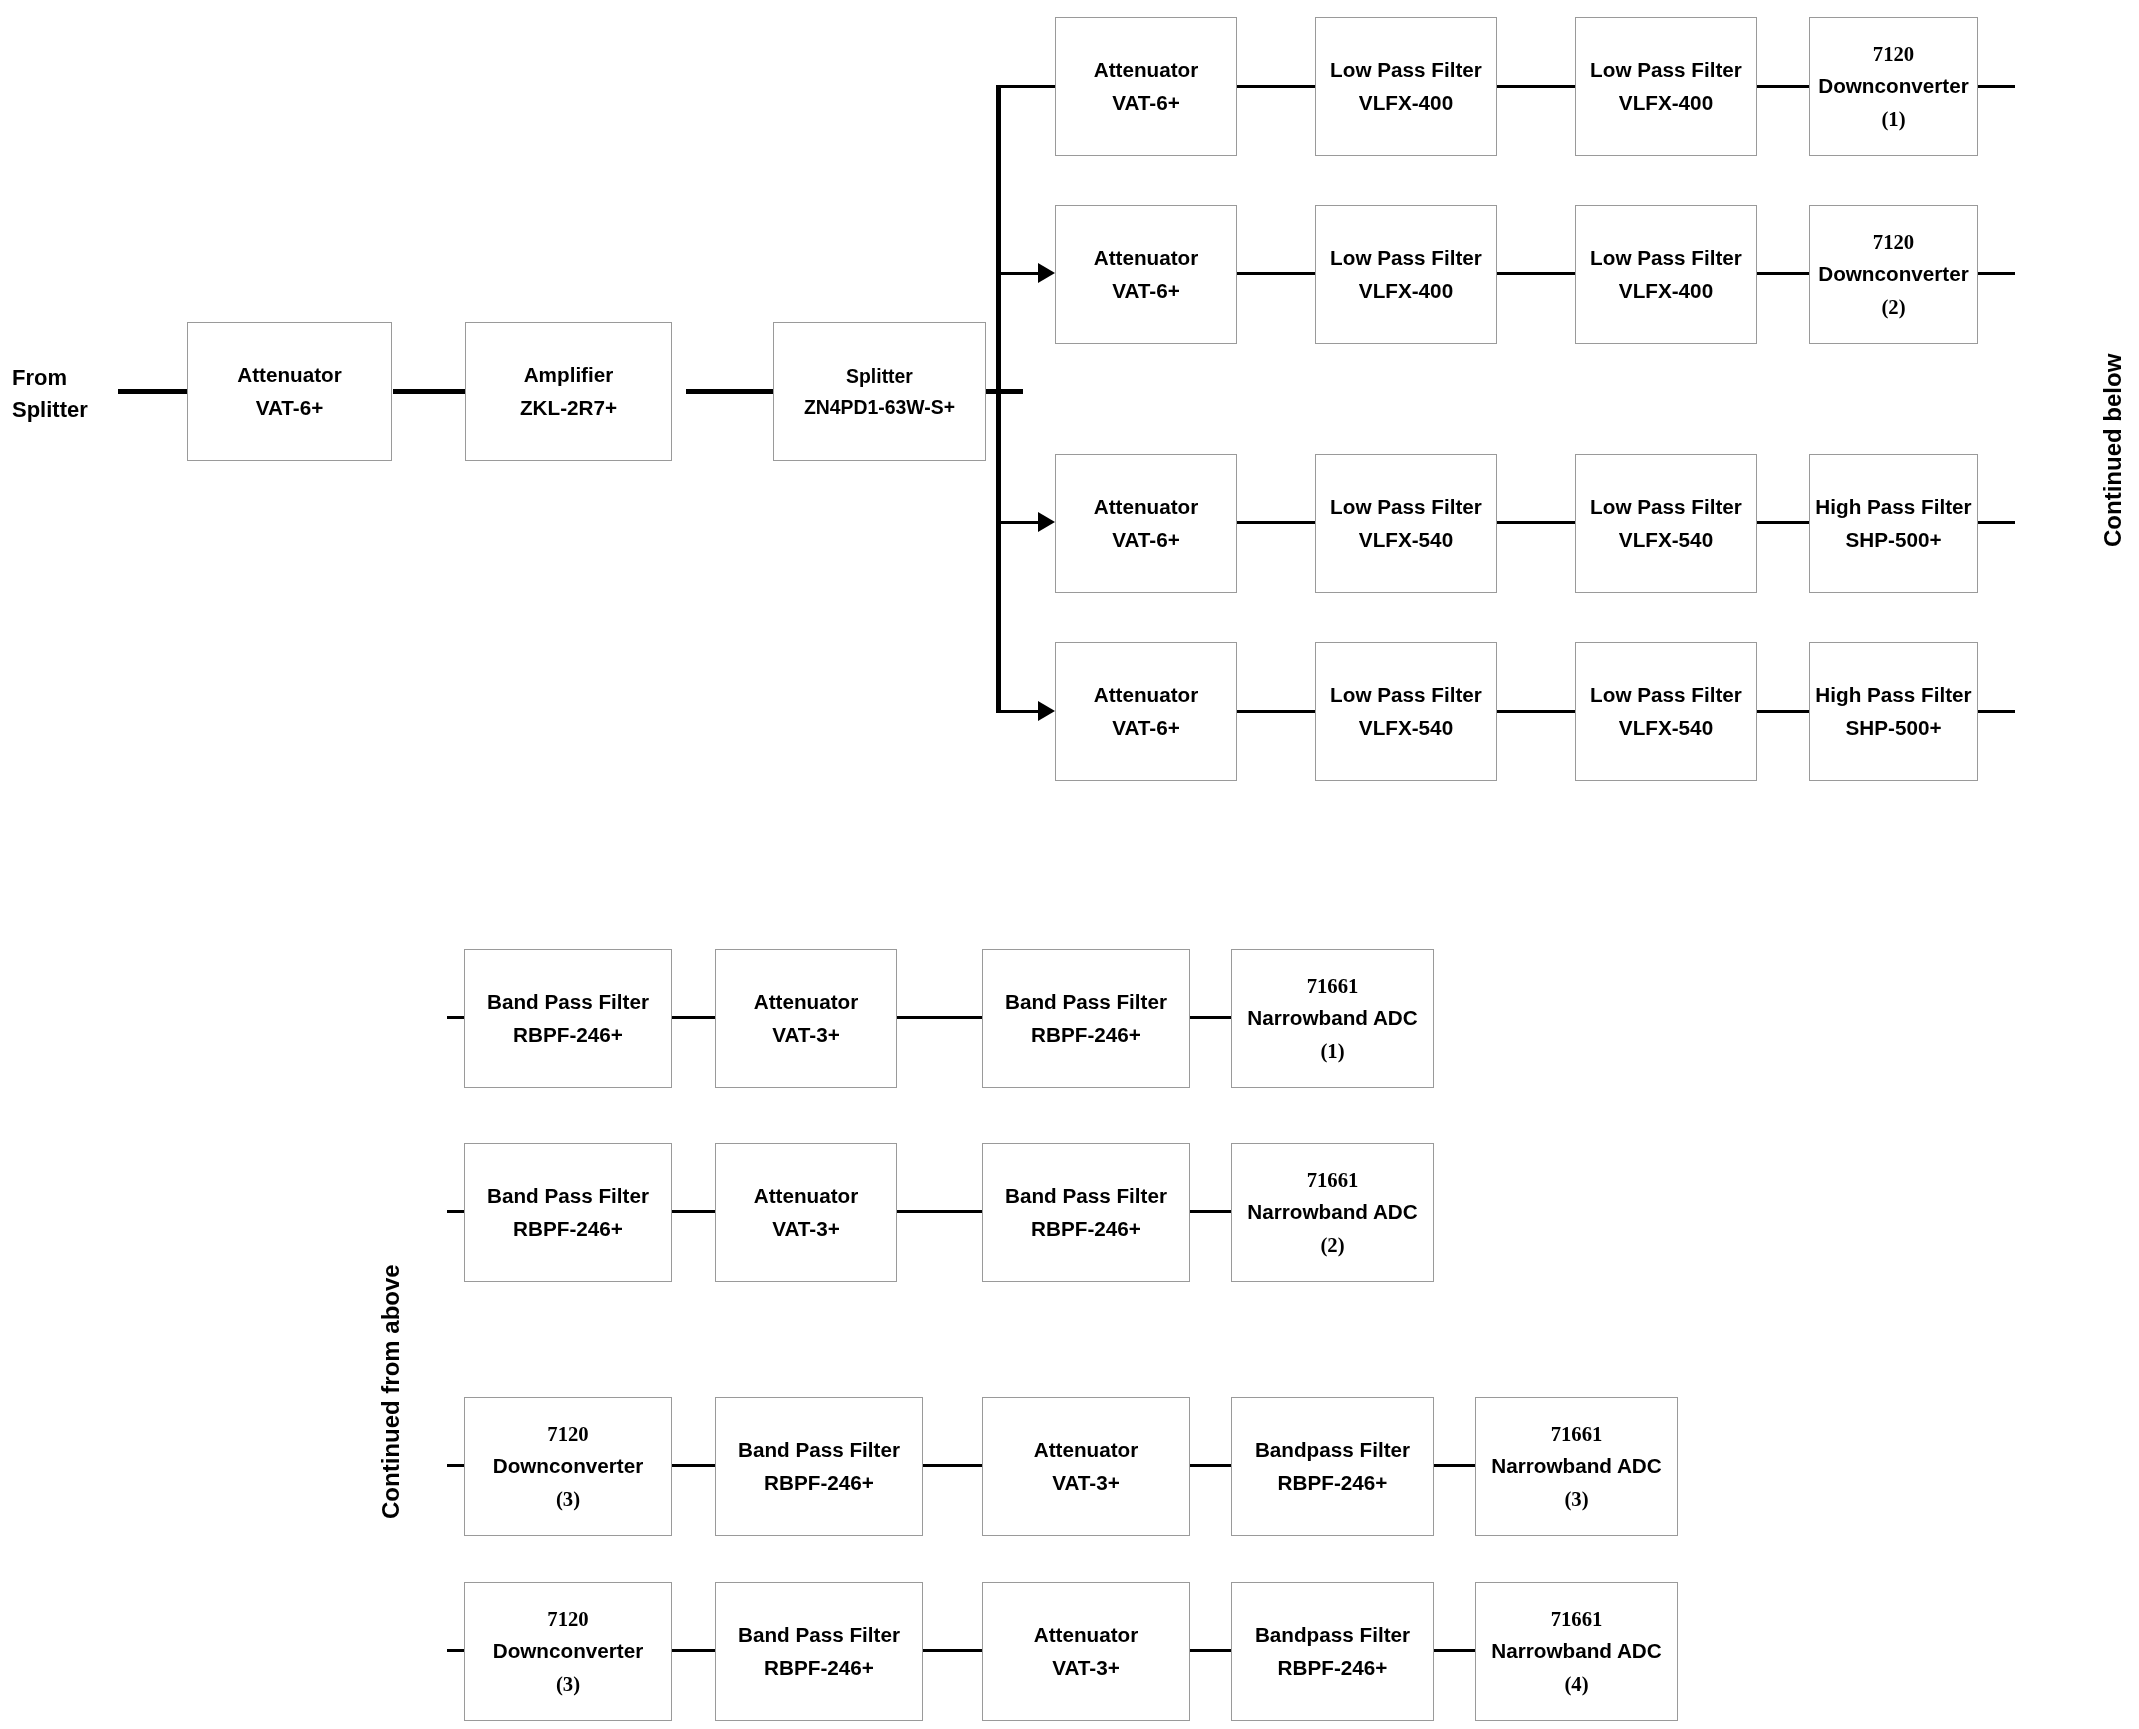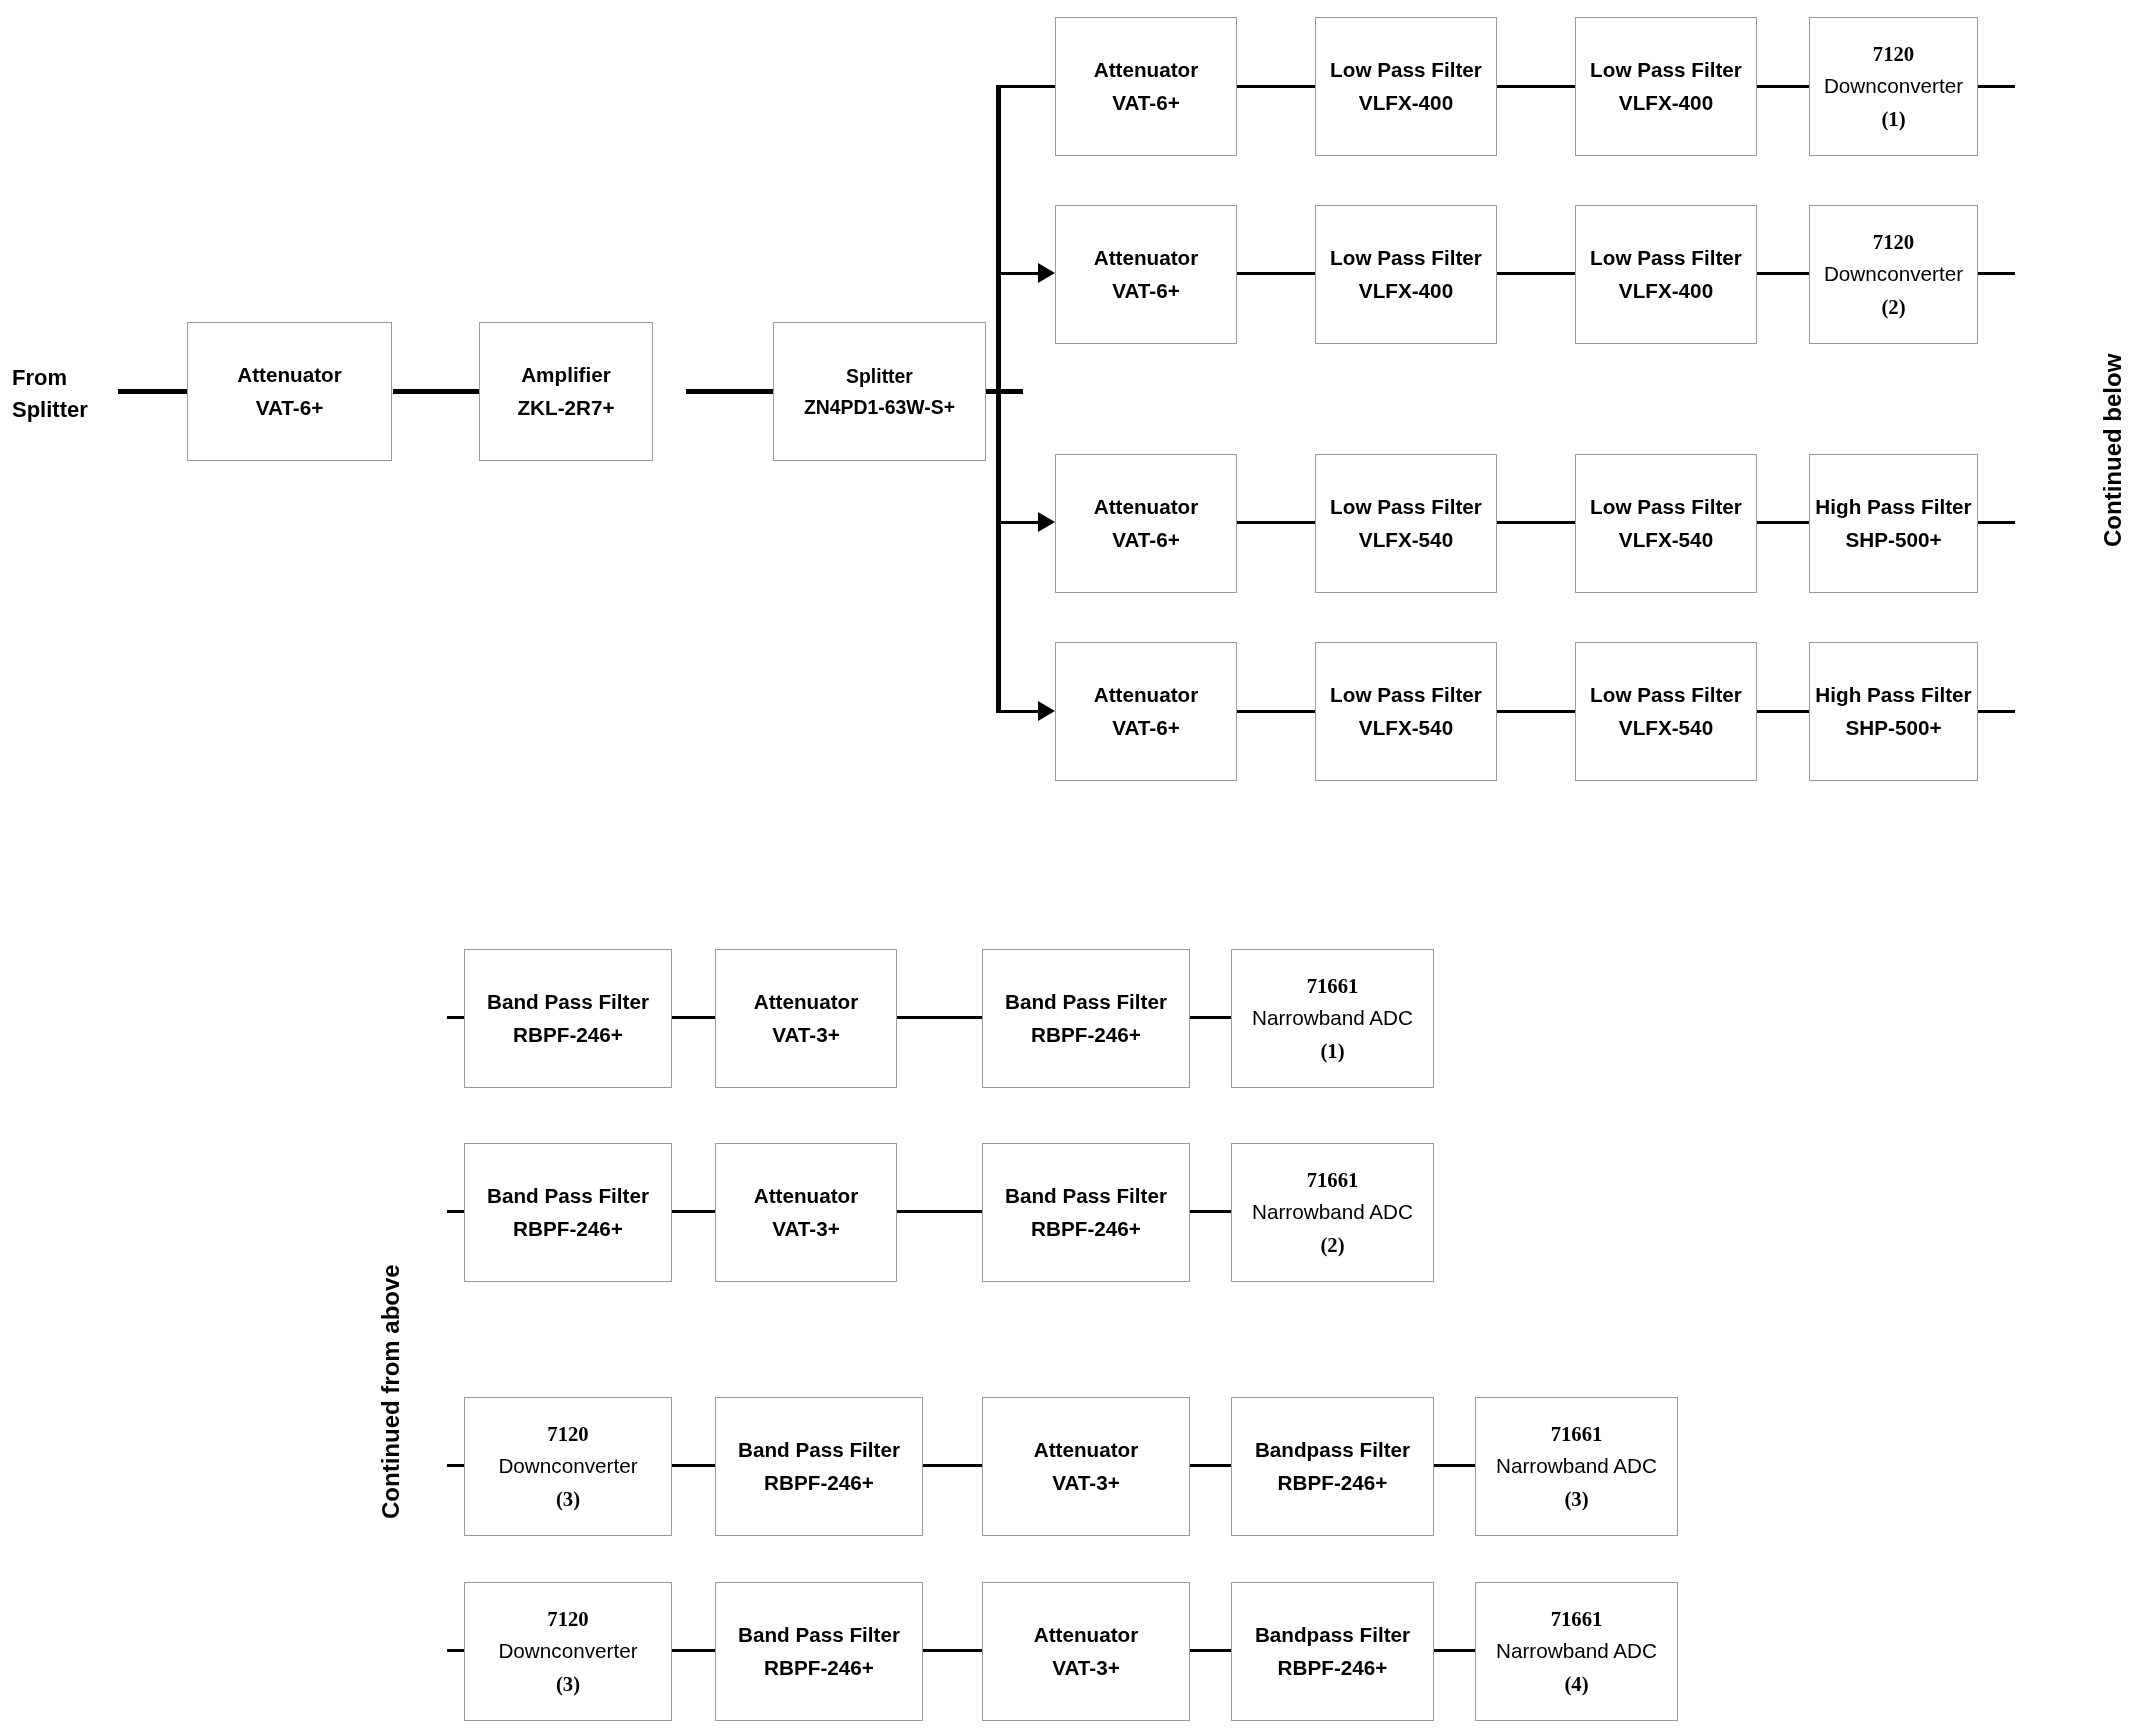--- a/index.html
+++ b/index.html
@@ -36,21 +36,21 @@
   }
   .blk .l1, .blk .l2, .blk .l3 {
     display: block;
     width: 100%;
   }
   
   .blk.triple .l2 {
     font-weight: bold;
   }
   .blk.triple.adc .l2 {
-    font-weight: normal;
+    font-weight: bold;
   }
   .blk.triple.adc .l1,
   .blk.triple.adc .l3 {
     font-weight: bold;
     font-family: Liberation Serif, serif;
   }
   
   .blk.overflow {
     overflow: visible;
   }
@@ -115,21 +115,21 @@
 
   <div class="hline thick" style="left:118px; top:389px; width:72px;"></div>
 
   <div class="blk" style="left:187px; top:322px; width:205px; height:139px;">
     <span class="l1">Attenuator</span>
     <span class="l2">VAT-6+</span>
   </div>
 
   <div class="hline thick" style="left:393px; top:389px; width:87px;"></div>
 
-  <div class="blk" style="left:479px; top:322px; width:174px; height:139px;">
+  <div class="blk" style="left:465px; top:322px; width:207px; height:139px;">
     <span class="l1">Amplifier</span>
     <span class="l2">ZKL-2R7+</span>
   </div>
 
   <div class="hline thick" style="left:686px; top:389px; width:87px;"></div>
 
   <div class="blk" style="left:773px; top:322px; width:213px; height:139px; font-size:19.4px;">
     <span class="l1">Splitter</span>
     <span class="l2">ZN4PD1-63W-S+</span>
   </div>

